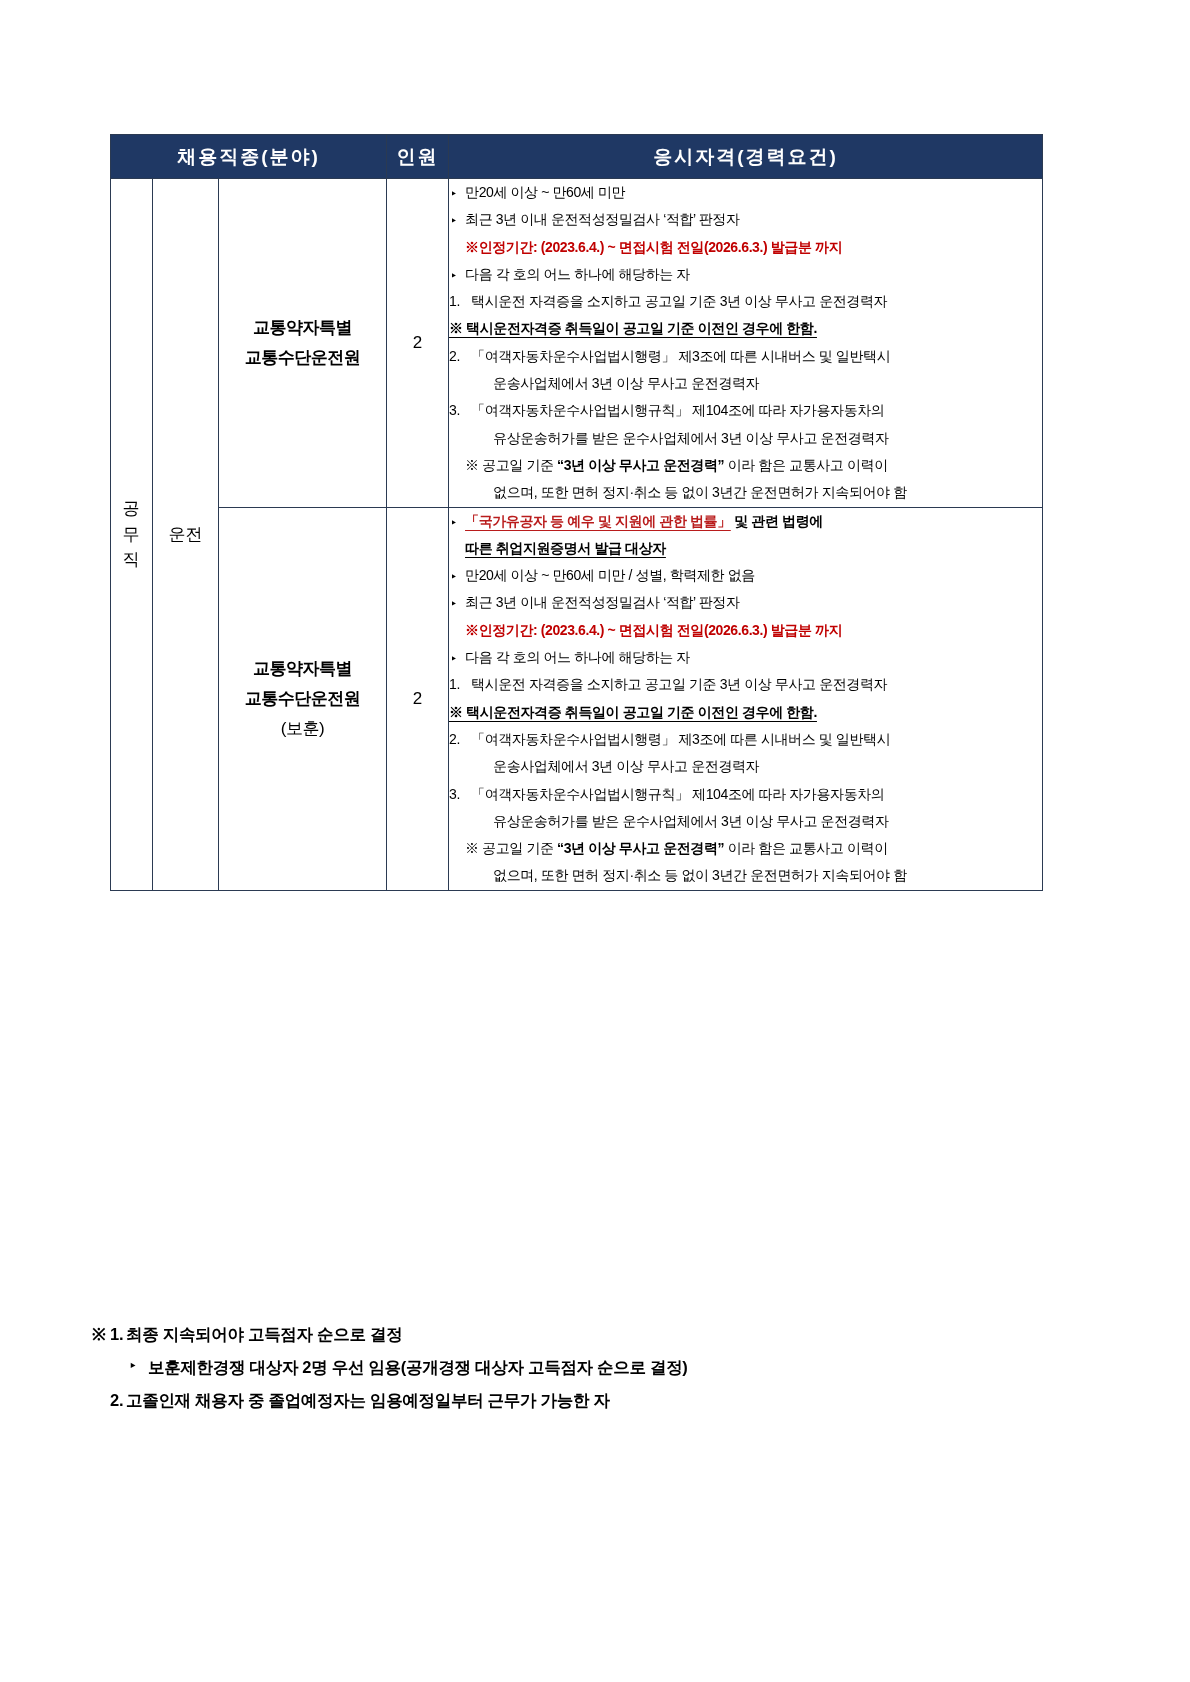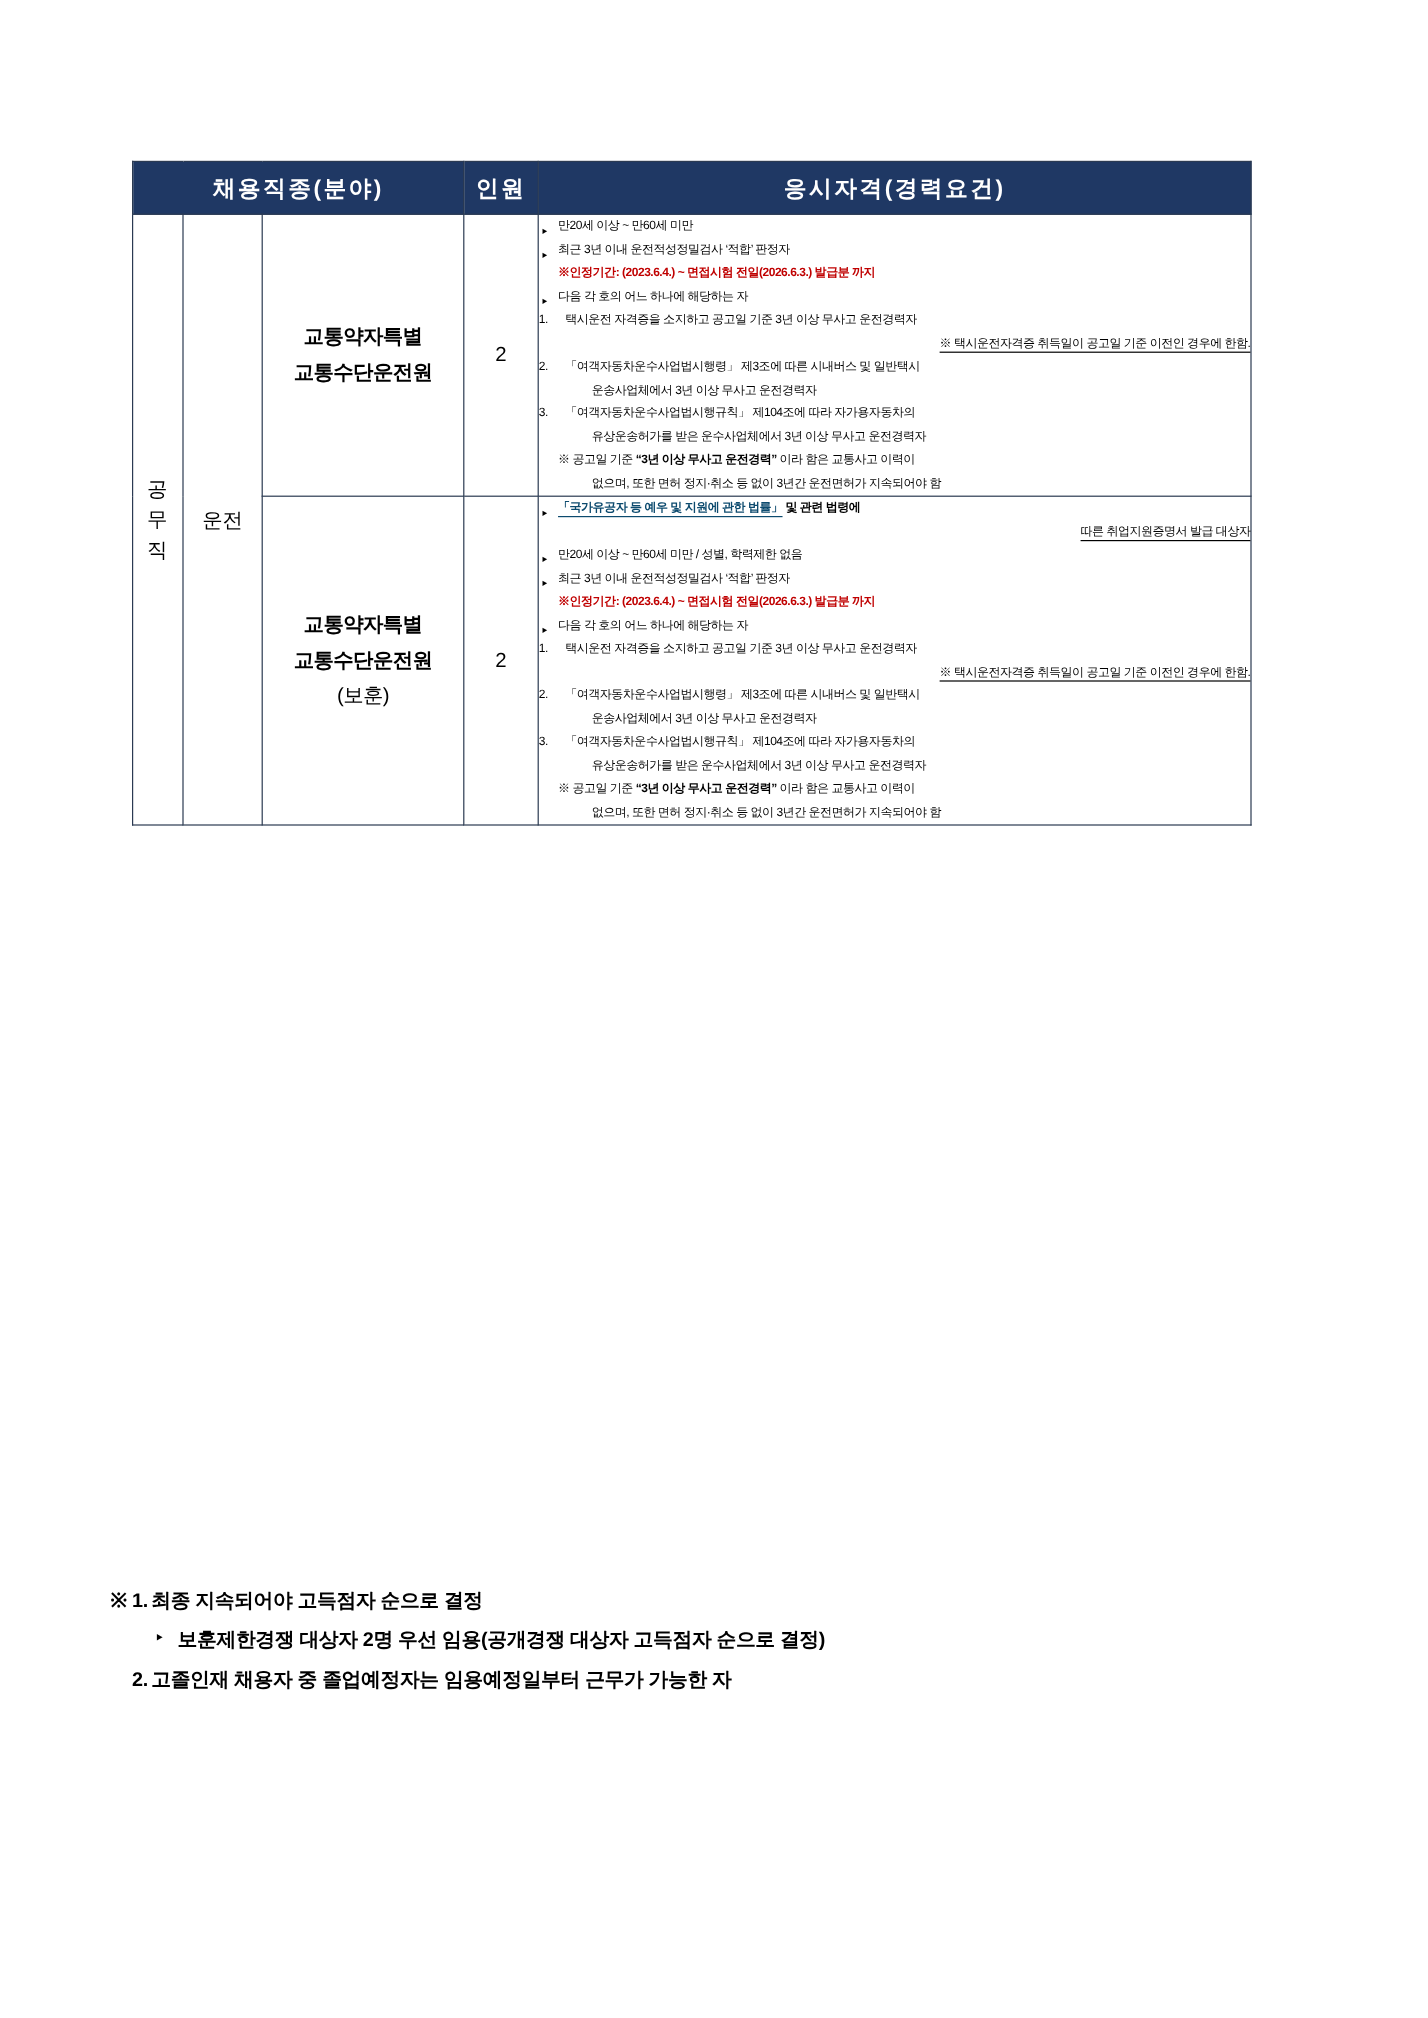--- a/index.html
+++ b/index.html
@@ -67,21 +67,21 @@
     padding: 4px 6px;
     letter-spacing: -0.5px;
   }
   td.jobname .sub { font-weight: normal; }
   td.count {
     text-align: center;
     font-size: 17px;
   }
   td.qual {
     padding: 10px 8px 12px 10px;
-    font-size: 10px;
+    font-size: 14px;
     line-height: 1.95;
     vertical-align: top;
     letter-spacing: -0.4px;
   }
   .li { position: relative; padding-left: 16px; }
   .li:before {
     content: "‣";
     position: absolute;
     left: 2px; top: 0;
     font-size: 15px;
@@ -90,27 +90,26 @@
   .li.nomark:before { content: ""; }
   .num { position: relative; padding-left: 22px; }
   .num .n { position: absolute; left: 0; top: 0; }
   .cont { padding-left: 44px; }
   .star-red {
     color: #c00000;
     font-weight: bold;
     padding-left: 16px;
   }
   .ul-bold {
-    font-weight: normal;
+    font-weight: bold;
     text-decoration: underline;
     text-underline-offset: 4px;
-    text-align: right;
   }
   .blue-bold {
-    color: #0c4a6e;
+    color: #b91c1c;
     font-weight: bold;
     text-decoration: underline;
     text-underline-offset: 4px;
   }
   .b { font-weight: bold; text-align: right; }
   .note-star { padding-left: 16px; }
 
   .footnotes {
     position: absolute;
     left: 92px;

